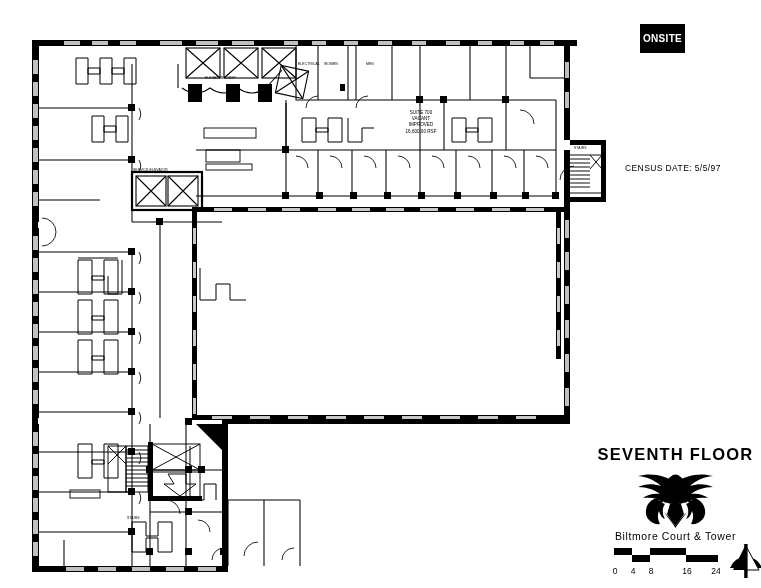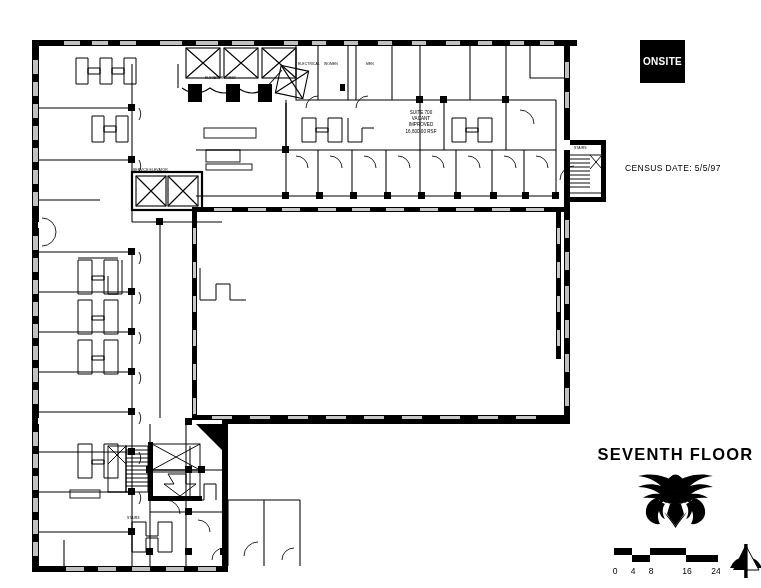--- a/index.html
+++ b/index.html
@@ -11,22 +11,22 @@
   #titleblock{position:absolute;left:590px;top:440px;width:171px;height:148px;}
   #floor-title{position:absolute;left:0;top:5px;width:171px;text-align:center;
     font-size:16.5px;font-weight:bold;letter-spacing:1.2px;
     font-family:"Liberation Sans",sans-serif;}
   #logo{position:absolute;left:38px;top:28px;width:95px;height:62px;}
   #building-name{position:absolute;left:0;top:90px;width:171px;text-align:center;
     font-size:10.5px;letter-spacing:.6px;font-family:"Liberation Sans",sans-serif;}
   #scalebar{position:absolute;left:22px;top:107px;width:108px;height:32px;}
   #northarrow{position:absolute;left:138px;top:98px;width:36px;height:42px;}
 
-  #onsite{position:absolute;left:640px;top:40px;background:#000;color:#fff;
-    font-size:10px;font-weight:bold;letter-spacing:.3px;padding:16px 3px;
+  #onsite{position:absolute;left:640px;top:24px;background:#000;color:#fff;
+    font-size:10px;font-weight:bold;letter-spacing:.3px;padding:9px 3px;
     font-family:"Liberation Sans",sans-serif;}
   #census{position:absolute;left:625px;top:163px;font-size:8.5px;
     letter-spacing:.4px;font-family:"Liberation Sans",sans-serif;white-space:nowrap;text-align:center;}
 
   #suite-block{position:absolute;left:388px;top:110px;width:66px;text-align:center;
     font-size:4.6px;line-height:6.2px;font-family:"Liberation Sans",sans-serif;}
   .roomlbl{position:absolute;font-size:3.4px;letter-spacing:.1px;
     font-family:"Liberation Sans",sans-serif;white-space:nowrap;}
 </style>
 </head>
@@ -430,20 +430,21 @@
 
       <path d="M65,30 C73,31 78,38 77,46 C76,52 70,57 63,56 C65,52 66,47 64,43
                C63,47 61,50 58,51 C61,46 61,40 58,36 C61,35 64,33 65,30 Z"></path>
 
       <path d="M42,36 L53,36 L56,46 C53,51 49,55 47.5,58 C46,55 42,51 39,46 Z"></path>
       <path d="M36,44 C40,48 44,52 47.5,58 C51,52 55,48 59,44 C55,50 51,54 47.5,60
                C44,54 40,50 36,44 Z"></path>
     </g>
   </svg>
 
+  <div id="building-name">Biltmore Court &amp; Tower</div>
 
   <svg id="scalebar" viewBox="0 0 108 32">
     <g fill="#000">
       <rect x="2" y="1" width="18" height="7"></rect>
       <rect x="20" y="8" width="18" height="7"></rect>
       <rect x="38" y="1" width="36" height="7"></rect>
       <rect x="74" y="8" width="32" height="7"></rect>
     </g>
     <g font-family="Liberation Sans, sans-serif" font-size="8.5" fill="#000" text-anchor="middle">
       <text x="3" y="27">0</text>

